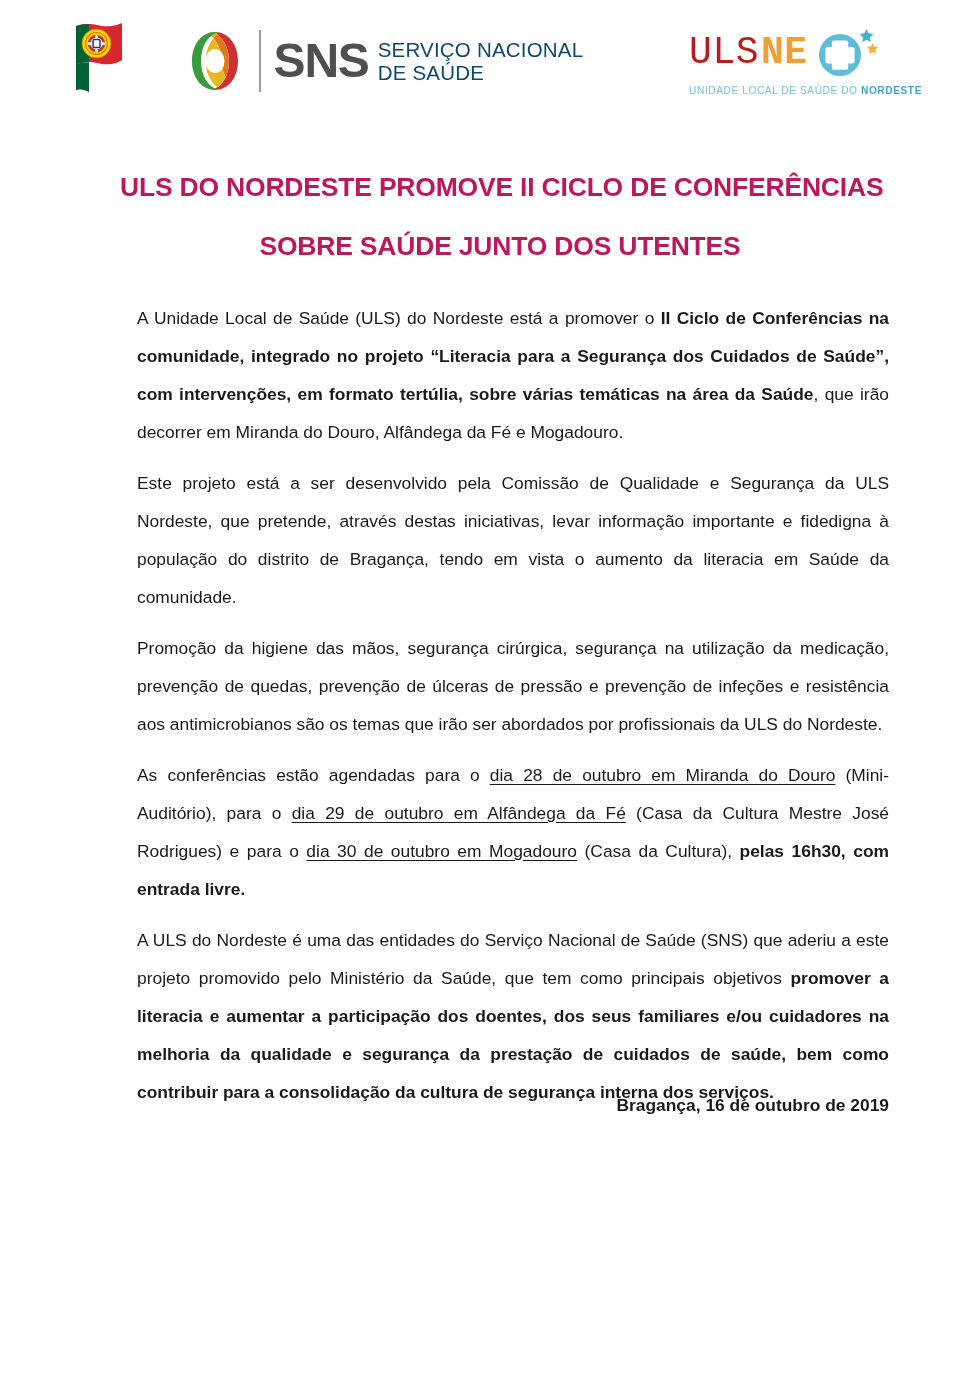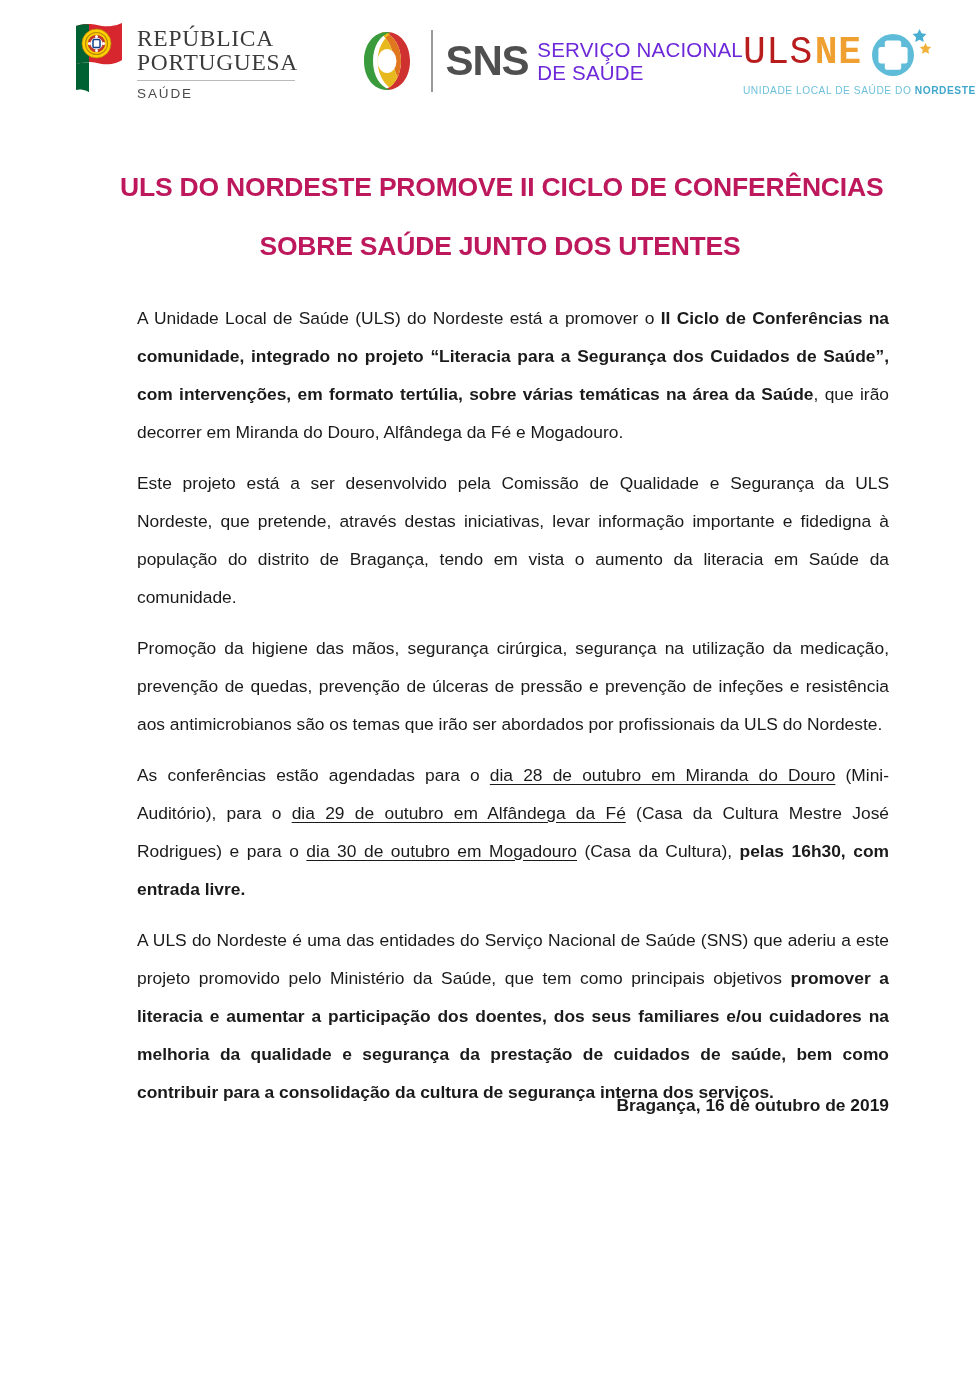--- a/index.html
+++ b/index.html
@@ -97,31 +97,31 @@
     flex: 0 0 auto;
   }
   .sns-text {
     display: flex;
     align-items: center;
     gap: 9px;
   }
   .sns-acronym {
     font-family: "Liberation Sans", sans-serif;
     font-weight: 700;
-    font-size: 42px;
+    font-size: 48px;
     letter-spacing: -1.2px;
     color: #4f4f4f;
     line-height: 46px;
   }
   .sns-full {
     font-family: "Liberation Sans", sans-serif;
     font-size: 20.5px;
     line-height: 23px;
     letter-spacing: 0.2px;
-    color: #6d28d9;
+    color: #0c4a6e;
     white-space: nowrap;
   }
 
   
   .logo-ulsne {
     flex: 0 0 auto;
     margin-left: auto;
     padding-top: 6px;
   }
   .ulsne-top {
@@ -235,26 +235,20 @@
           <path d="M6 42 C6 42 12 39.8 19 40.6 L19 70 C19 70 12 66 6 68 Z" fill="#006233"></path>
           <circle cx="26.5" cy="21.5" r="14.5" fill="#ffd100" stroke="#b8860b" stroke-width="0.8"></circle>
           <circle cx="26.5" cy="21.5" r="11" fill="none" stroke="#b8860b" stroke-width="1.1"></circle>
           <circle cx="26.5" cy="21.5" r="7.4" fill="#ffffff" stroke="#c0392b" stroke-width="2.6"></circle>
           <rect x="23" y="17.6" width="7" height="8" rx="1.2" fill="#ffffff" stroke="#123f8a" stroke-width="1.5"></rect>
           <circle cx="26.5" cy="14.6" r="1.5" fill="#ffffff"></circle>
           <circle cx="26.5" cy="28.6" r="1.5" fill="#ffffff"></circle>
           <circle cx="19.4" cy="21.5" r="1.5" fill="#ffffff"></circle>
           <circle cx="33.6" cy="21.5" r="1.5" fill="#ffffff"></circle>
         </svg>
-      </div>
-      <div class="rp-wordmark">
-        <div class="rp-line1">REPÚBLICA</div>
-        <div class="rp-line2">PORTUGUESA</div>
-        <div class="rp-rule"></div>
-        <div class="rp-saude">SAÚDE</div>
       </div>
     </div>
 
     <div class="logo-sns">
       <div class="sns-mark">
         <svg viewBox="0 0 62 66" width="62" height="66" aria-hidden="true">
           <path d="M31 4 C44 4 54 16 54 33 C54 50 44 62 31 62 C30 62 29 61.9 28 61.8 C38 59 45 47.5 45 33 C45 18.5 38 7 28 4.2 C29 4.1 30 4 31 4 Z" fill="#cf3030"></path>
           <path d="M28 4.2 C38 7 45 18.5 45 33 C45 39 43.8 44.6 41.7 49.2 C39 44.2 37.4 38.9 37.4 33 C37.4 21.7 32.5 11.3 24.6 5.6 C25.7 5 26.8 4.5 28 4.2 Z" fill="#e0761e"></path>
           <path d="M24.6 5.6 C32.5 11.3 37.4 21.7 37.4 33 C37.4 38.9 39 44.2 41.7 49.2 C39.7 53.5 36.9 57.1 33.5 59.5 C26.4 54.3 21.7 44.4 21.7 33 C21.7 21.2 26.7 11 34.2 6 C31.6 4.8 29 4.4 26 4.6 C25.5 4.9 25 5.2 24.6 5.6 Z" fill="#e8b91e"></path>
           <path d="M31 4 C18 4 8 16 8 33 C8 50 18 62 31 62 C32 62 33 61.9 34 61.7 C24 58.8 17 47.4 17 33 C17 18.6 24 7.2 34 4.3 C33 4.1 32 4 31 4 Z" fill="#3a9b3c"></path>

